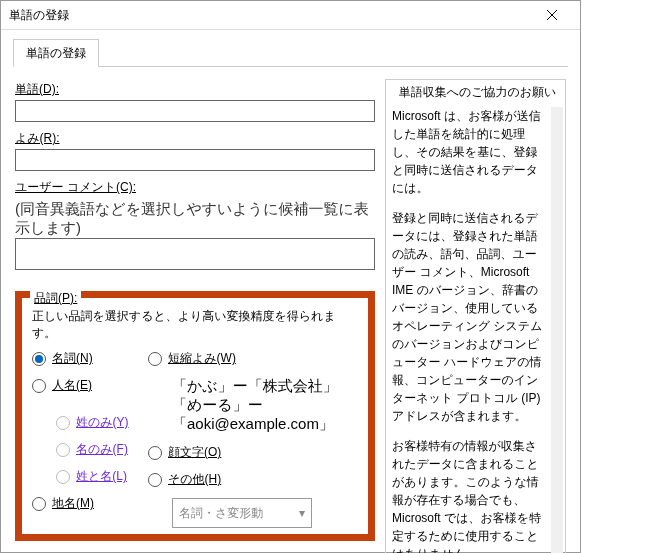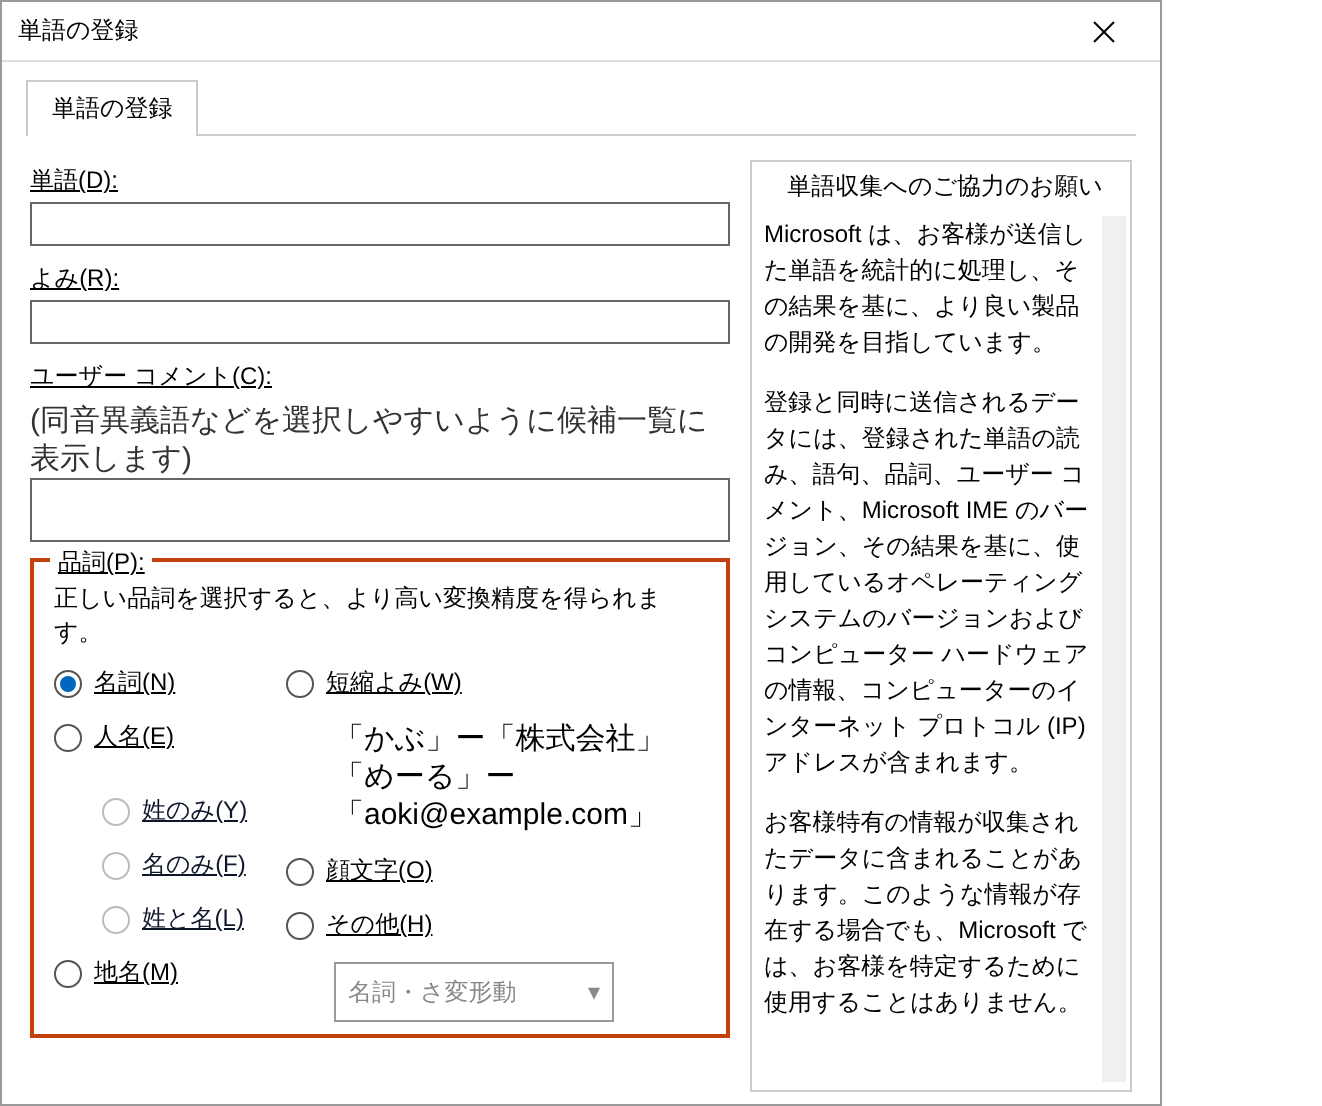--- a/index.html
+++ b/index.html
@@ -11,31 +11,31 @@
 .tabs { padding: 8px 12px 0 12px; }
 .tab { display: inline-block; padding: 5px 12px; border: 1px solid #ccc; border-bottom: none; background: #fff; position: relative; top: 1px; font-size: 12px; }
 .tabline { border-bottom: 1px solid #ccc; }
 .content { flex: 1; display: flex; padding: 12px 14px 6px 14px; gap: 10px; }
 .left { flex: 1; display: flex; flex-direction: column; }
 .right { width: 260px; border: 1px solid #ccc; padding: 4px 2px 4px 6px; display: flex; flex-direction: column; }
 .field-label { margin: 2px 0 2px 0; }
 .text-input { width: 100%; height: 22px; border: 1px solid #666; padding: 2px 4px; font-size: 12px; }
 .text-input.tall { height: 32px; }
 .hint { font-size: 15px; color: #333; margin-top: 2px; }
-.group { border: 2px solid #c2410c; margin-top: 8px; padding: 10px 10px 6px 10px; position: relative; }
+.group { border: 7px solid #c2410c; margin-top: 21px; padding: 10px 10px 6px 10px; position: relative; }
 .group-title { position: absolute; top: -8px; left: 8px; background: #fff; padding: 0 4px; }
 .pos-desc { margin-bottom: 8px; }
 .pos-grid { display: flex; gap: 6px; }
 .col { display: flex; flex-direction: column; gap: 10px; }
 .col1 { width: 110px; }
 .col2 { width: 210px; }
 .radio-row { display: flex; align-items: center; gap: 6px; }
 .radio { width: 14px; height: 14px; border-radius: 50%; border: 1px solid #555; position: relative; flex-shrink: 0; }
 .radio.checked::after { content: ""; position: absolute; width: 8px; height: 8px; border-radius: 50%; background: #0067c0; top: 2px; left: 2px; }
-.radio-label.disabled { color: #0f172a; }
+.radio-label.disabled { color: #6d28d9; }
 .radio.disabled { border-color: #bbb; }
 .sub-col { margin-left: 24px; display: flex; flex-direction: column; gap: 10px; margin-top: 10px; }
 .example { font-size: 15px; }
 .select { width: 140px; height: 22px; border: 1px solid #999; background: #fff; display: flex; align-items: center; justify-content: space-between; padding: 14px 6px; color: #888; }
 .checkbox-row { display: flex; align-items: center; gap: 6px; margin-top: 10px; }
 .checkbox { width: 14px; height: 14px; border: 1px solid #555; }
 .btn { border: 1px solid #999; background: #fff; padding: 4px 10px; min-width: 60px; text-align: center; cursor: pointer; border-radius: 3px; font-size: 12px; }
 .btn.small { min-width: 40px; padding: 3px 8px; }
 .right-title { text-align: center; font-size: 12px; margin-bottom: 6px; }
 .right-text { flex: 1; overflow-y: auto; font-size: 12px; line-height: 1.5; padding-right: 4px; }
@@ -134,22 +134,22 @@
           </div>
         </div>
       </div>
 
     </div>
 
     <div class="right">
       <div class="right-title">単語収集へのご協力のお願い</div>
       <div class="right-body">
         <div class="right-text">
-          <p>Microsoft は、お客様が送信した単語を統計的に処理し、その結果を基に、より良い製品の開発を目指しています。</p>
-          <p>登録と同時に送信されるデータには、登録された単語の読み、語句、品詞、ユーザー コメント、Microsoft IME のバージョン、その結果を基に、使用しているオペレーティング システムのバージョンおよびコンピューター ハードウェアの情報、コンピューターのインターネット プロトコル (IP) アドレスが含まれます。</p>
+          <p>Microsoft は、お客様が送信した単語を統計的に処理し、その結果を基に、登録と同時に送信されるデータには。</p>
+          <p>登録と同時に送信されるデータには、登録された単語の読み、語句、品詞、ユーザー コメント、Microsoft IME のバージョン、辞書のバージョン、使用しているオペレーティング システムのバージョンおよびコンピューター ハードウェアの情報、コンピューターのインターネット プロトコル (IP) アドレスが含まれます。</p>
           <p>お客様特有の情報が収集されたデータに含まれることがあります。このような情報が存在する場合でも、Microsoft では、お客様を特定するために使用することはありません。</p>
         </div>
         <div class="scrollbar"></div>
       </div>
 
     </div>
   </div>
 
 </div>
 

